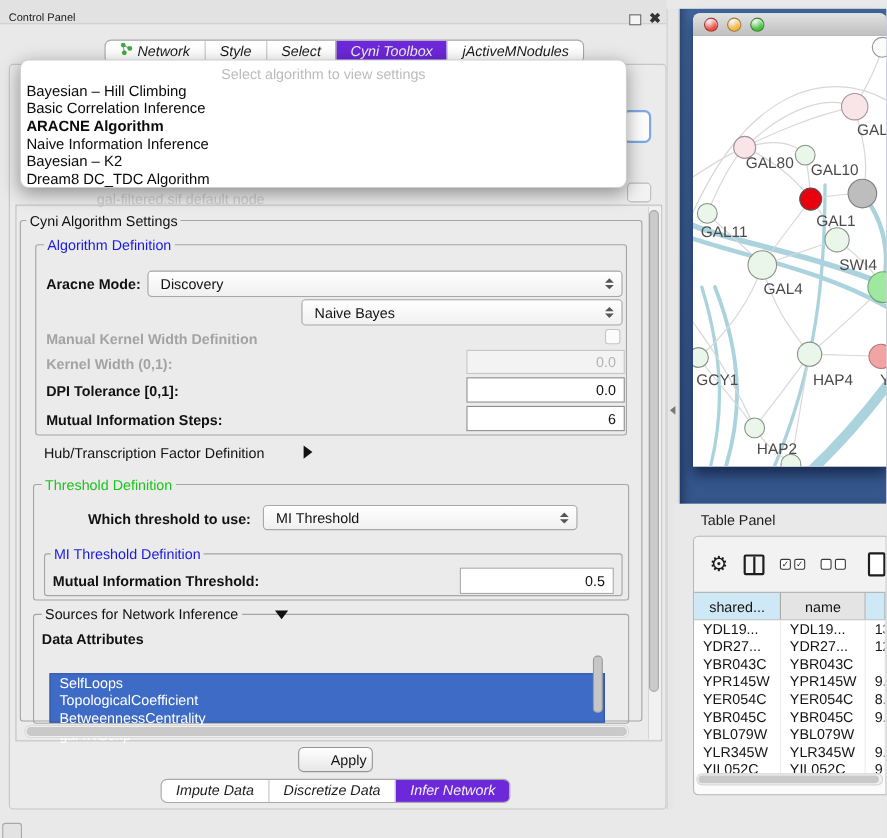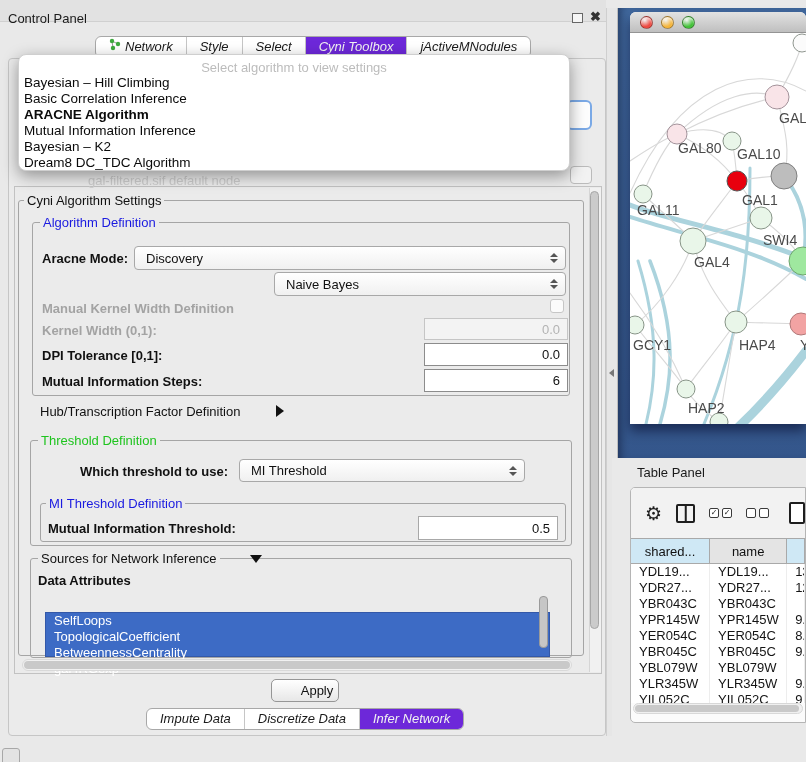--- a/index.html
+++ b/index.html
@@ -3,21 +3,21 @@
 <meta charset="utf-8">
 <style>
   * { margin:0; padding:0; box-sizing:border-box; }
   html,body { width:806px; height:762px; }
   body { font-family:"Liberation Sans", sans-serif; background:#e9e9e9; overflow:hidden; }
   .app { position:relative; width:806px; height:762px; background:#e9e9e9; overflow:hidden; }
   .abs { position:absolute; }
 
   
   .cp-titlebar { left:0; top:8; width:606px; height:22px; background:#e2e2e2; border-bottom:1px solid #d0d0d0; }
-  .cp-title { left:8px; top:11px; font-size:13px; color:#1a1a1a; }
+  .cp-title { left:8px; top:11px; font-size:10px; color:#1a1a1a; }
   .float-btn { left:572px; top:13px; width:11px; height:10px; border:1.5px solid #666; background:#f5f5f5; }
   .close-btn { left:590px; top:9px; font-size:13px; font-weight:bold; color:#333; }
 
   .seg { display:flex; height:22px; background:#fff; border:1px solid #a8a8a8; border-radius:6px; overflow:hidden; }
   .seg .tab { font-size:13px; line-height:20px; color:#1a1a1a; padding:0 13px; border-left:1px solid #c6c6c6; display:flex; align-items:center; gap:4px; white-space:nowrap;font-style:italic; }
   .seg .tab:first-child { border-left:none; }
   .seg .tab.sel { background:#6d28d9; color:#f1f1f1; }
 
   .cp-panel { left:8px; top:58px; width:598px; height:678px; background:#ebebeb; border:1px solid #c6c6c6; border-radius:4px; }
 
@@ -230,21 +230,21 @@
         <span>Infer Network</span>
       </div>
     </div>
 
   <div class="abs popup">
     <div class="ph">Select algorithm to view settings</div>
     <div id="algo-options">
         <div class="opt">Bayesian – Hill Climbing</div>
         <div class="opt">Basic Correlation Inference</div>
         <div class="opt b">ARACNE Algorithm</div>
-        <div class="opt">Mutual Information Inference</div>
+        <div class="opt">Naive Information Inference</div>
         <div class="opt">Bayesian – K2</div>
         <div class="opt">Dream8 DC_TDC Algorithm</div>
       </div>
   </div>
 
   <div class="abs splitter"></div>
   <div class="abs split-arrow"></div>
 
   <div class="abs desktop"></div>
   <div class="abs net-window">

